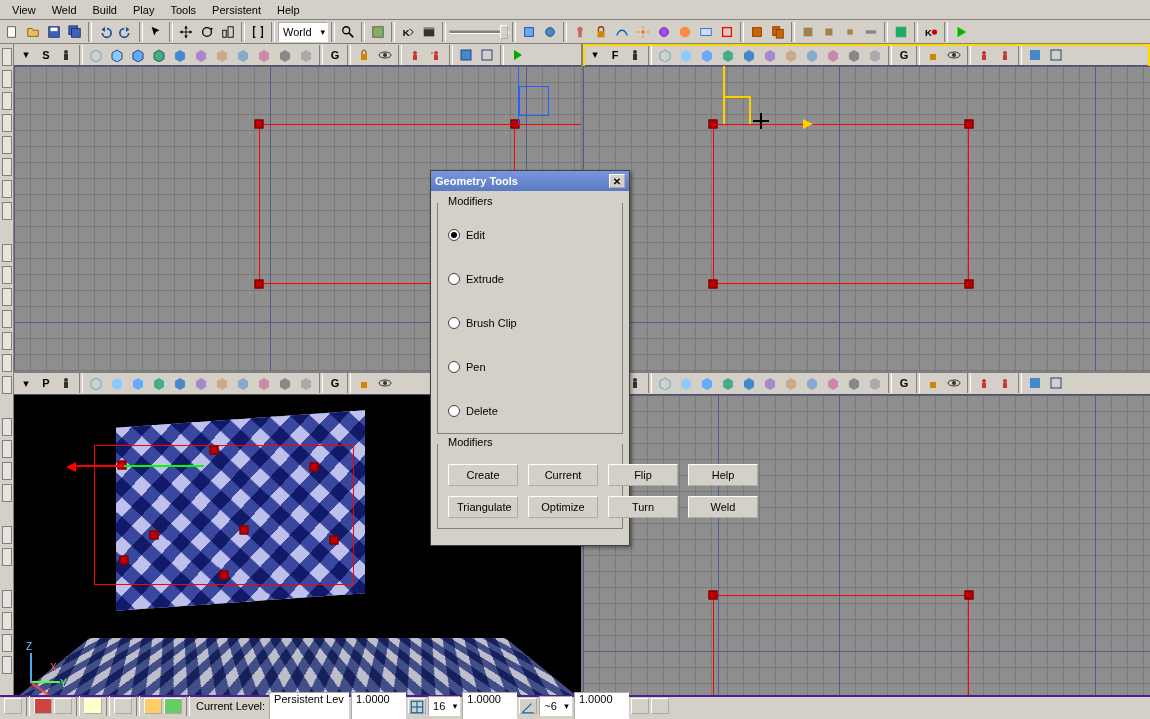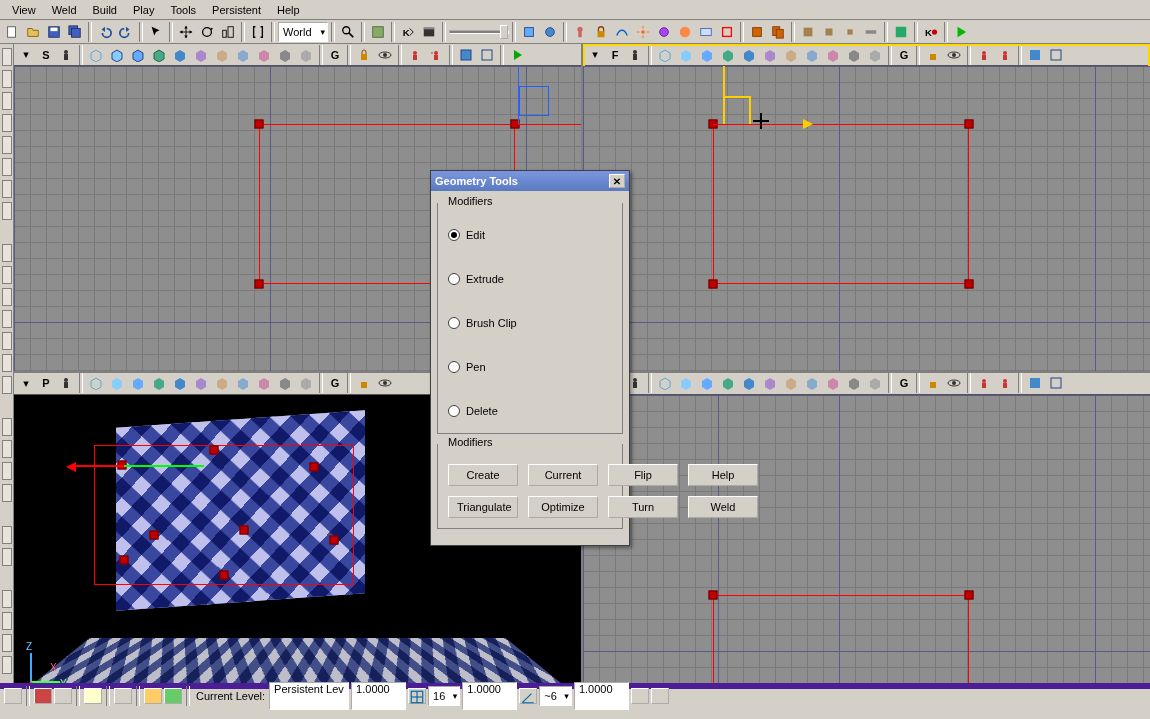--- a/index.html
+++ b/index.html
@@ -76,21 +76,21 @@
   filter:brightness(1.05);
 }
 .persp-wire { position:absolute; border:1px solid #f00;}
 .axis-gizmo { position:absolute; left:6px; bottom:6px; width:50px; height:50px; }
 .axis-gizmo .z { position:absolute;left:10px;bottom:10px;width:2px;height:30px;background:#4af;}
 .axis-gizmo .y { position:absolute;left:10px;bottom:10px;width:30px;height:2px;background:#4f4;}
 .axis-gizmo .x { position:absolute;left:10px;bottom:10px;width:24px;height:2px;background:#f44;transform:rotate(35deg);transform-origin:left;}
 .axis-gizmo span { position:absolute; font-size:10px;}
 
 
-.statusbar { position:absolute; left:0; right:0; bottom:16px; height:20px; background:#d4d0c8; border-top:6px solid #4c1d95; display:flex; align-items:center; gap:2px; padding:0 4px;}
+.statusbar { position:absolute; left:0; right:0; bottom:4px; height:20px; background:#d4d0c8; border-top:2px solid #4c1d95; display:flex; align-items:center; gap:2px; padding:0 4px;}
 .statusbar .sbtn { width:18px; height:16px; border:1px outset #fff; background:#d4d0c8;}
 .statusbar .sfield { height:28px; border:1px inset #fff; background:#fff; padding:0 4px; display:flex; min-width:40px;}
 .statusbar .slabel { padding:0 2px;}
 
 
 .dialog { position:absolute; left:430px; top:170px; width:200px; background:#d4d0c8; border:1px solid #404040; box-shadow:2px 2px 4px rgba(0,0,0,.4);}
 .dlg-title { height:20px; background:linear-gradient(#7a96df,#5a7ac0); color:#fff; display:flex; align-items:center; padding:0 4px; font-weight:bold; justify-content:space-between;}
 .dlg-close { width:16px; height:14px; background:#d4d0c8; border:1px outset #fff; color:#000; display:flex; align-items:center; justify-content:center; font-size:10px; cursor:pointer;}
 .dlg-body { padding:6px;}
 .groupbox { border:1px solid #808080; border-top:none; margin:6px 0 10px 0; padding:20px 10px 10px 10px; position:relative;}

